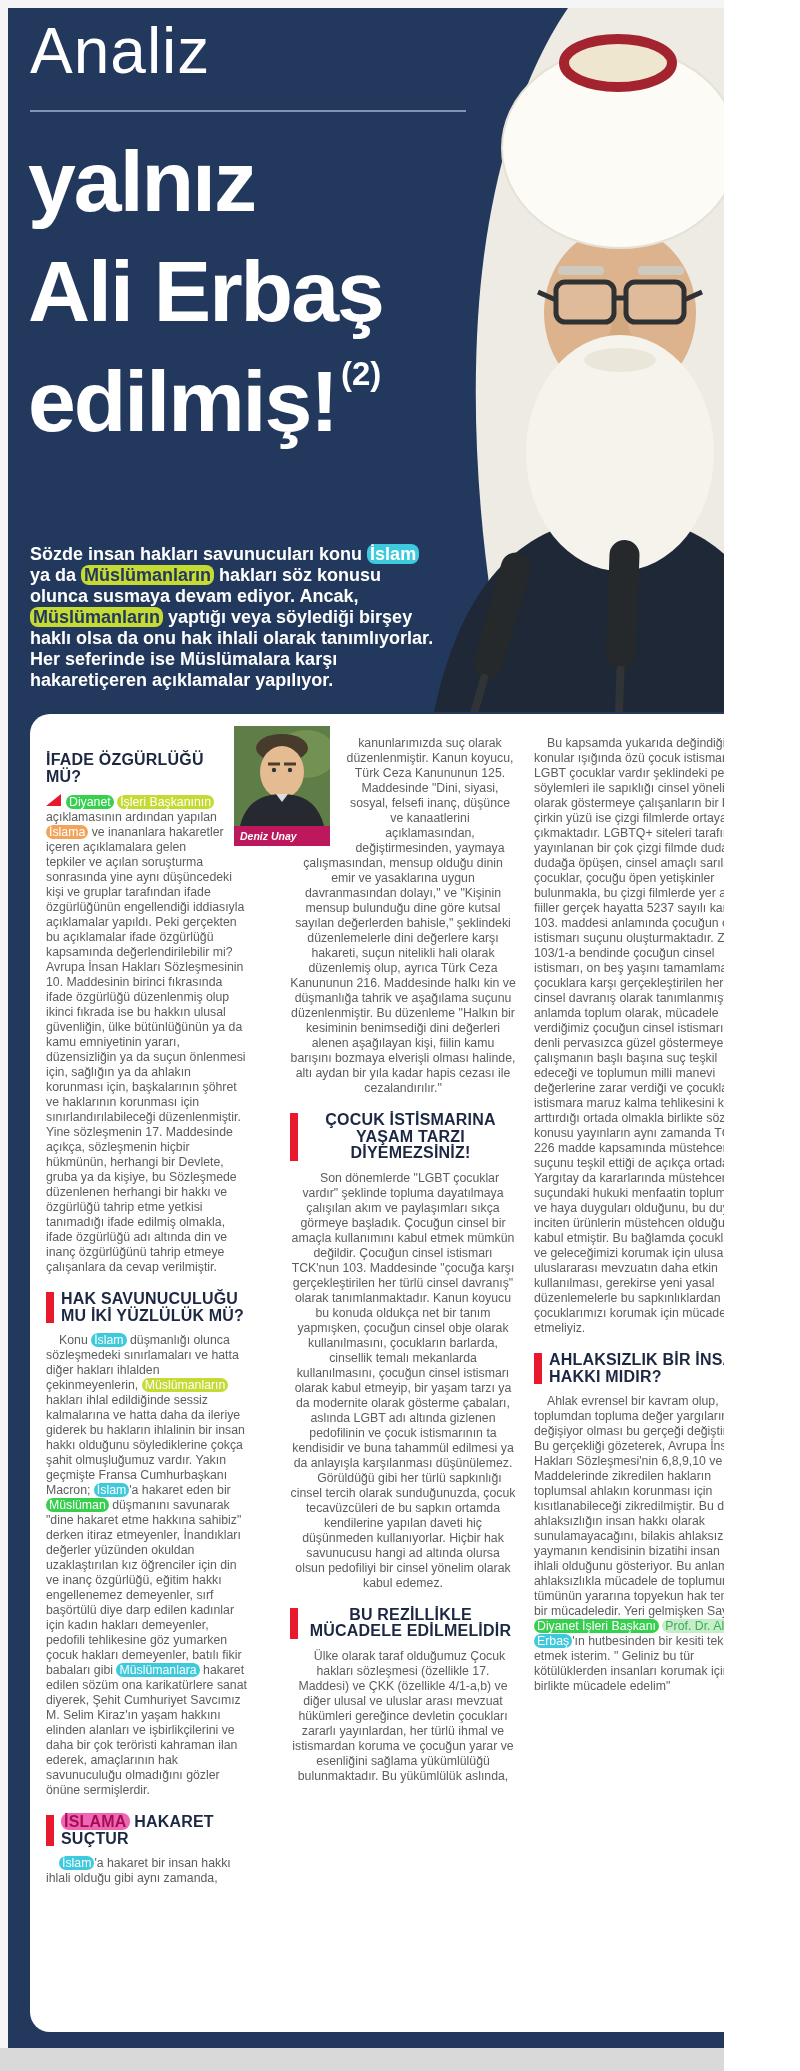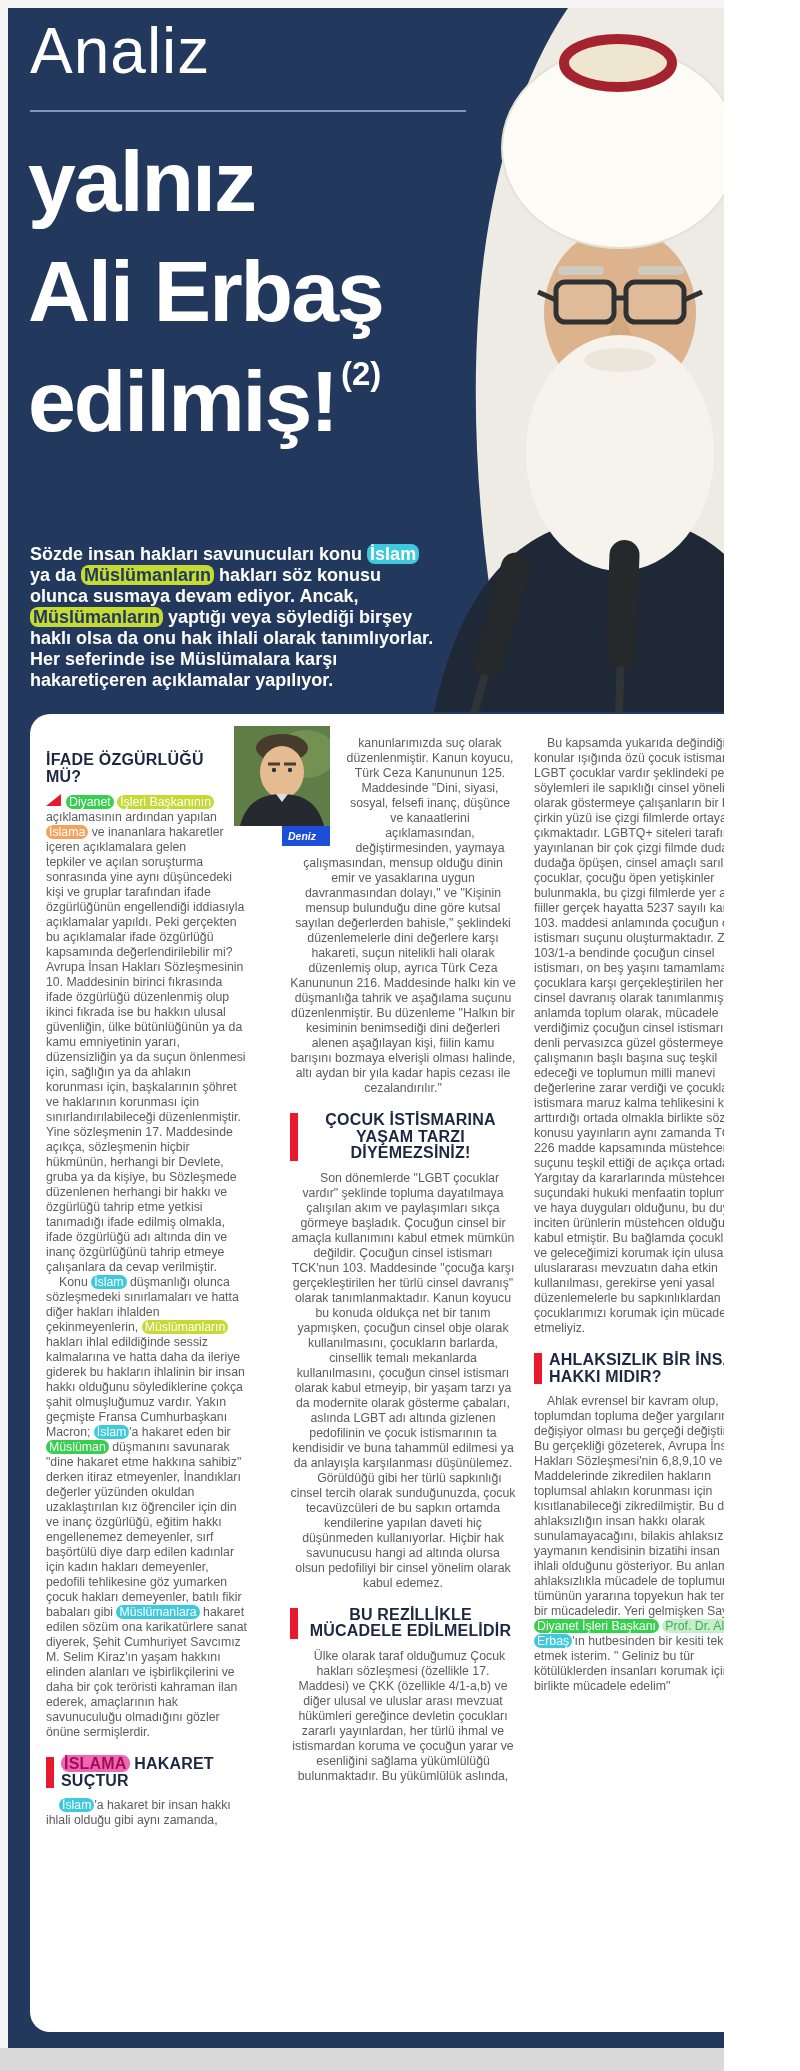--- a/index.html
+++ b/index.html
@@ -27,22 +27,22 @@
   .sec-head{position:relative;margin:16px 0 9px 0;font-size:16px;line-height:16.5px;font-weight:700;
             color:#1c2742;letter-spacing:.2px;}
   .sec-head.bar{padding-left:15px;}
   .sec-head:first-child{margin-top:0;}
   .redbar{position:absolute;left:0;top:1px;bottom:1px;width:8px;background:#e8192c;}
   .flag{display:inline-block;width:0;height:0;border-bottom:12px solid #e8192c;
         border-left:15px solid transparent;margin-right:5px;}
   .hl{padding:0 3px;border-radius:8px;}
   .author{position:absolute;left:204px;top:12px;width:96px;}
   .author svg{display:block;}
-  .author-caption{height:20px;background:#1d4ed8;color:#fff;font-size:10.5px;font-style:italic;
-                  font-weight:700;line-height:20px;padding-left:6px;margin-left:48px;}
+  .author-caption{height:20px;background:#be185d;color:#fff;font-size:10.5px;font-style:italic;
+                  font-weight:700;line-height:20px;padding-left:6px;}
   .spacer-r{float:right;width:26px;height:114px;}
   .spacer-l{float:left;width:54px;height:114px;}
   .bottom-strip{position:absolute;left:0;top:2048px;width:800px;height:23px;background:#d9d9d9;}
 </style>
 </head>
 <body>
 
 <div class="page">
 
   <div class="hero">
@@ -90,20 +90,21 @@
     </h1>
 
     <p class="lede"><span>Sözde insan hakları savunucuları konu </span><span class="hl" style="background: rgb(63, 201, 220); color: rgb(255, 255, 255);">İslam</span><span> ya da </span><span class="hl" style="background: rgb(198, 218, 52); color: rgb(34, 57, 93);">Müslümanların</span><span> hakları söz konusu olunca susmaya devam ediyor. Ancak, </span><span class="hl" style="background: rgb(198, 218, 52); color: rgb(34, 57, 93);">Müslümanların</span><span> yaptığı veya söylediği birşey haklı olsa da onu hak ihlali olarak tanımlıyorlar. Her seferinde ise Müslümalara karşı hakaretiçeren açıklamalar yapılıyor.</span></p>
   </div>
 
   <div class="card">
     <div class="col col1">
       <div class="spacer-r"></div>
     <div class="sec-head"><span>İFADE ÖZGÜRLÜĞÜ MÜ?</span></div>
         <p class="para"><span class="flag"></span><span class="hl" style="background: rgb(55, 207, 78); color: rgb(255, 255, 255);">Diyanet</span><span> </span><span class="hl" style="background: rgb(198, 218, 52); color: rgb(255, 255, 255);">İşleri Başkanının</span><span> açıklamasının ardından yapılan </span><span class="hl" style="background: rgb(242, 164, 92); color: rgb(255, 255, 255);">İslama</span><span> ve inananlara hakaretler içeren açıklamalara gelen tepkiler ve açılan soruşturma sonrasında yine aynı düşüncedeki kişi ve gruplar tarafından ifade özgürlüğünün engellendiği iddiasıyla açıklamalar yapıldı. Peki gerçekten bu açıklamalar ifade özgürlüğü kapsamında değerlendirilebilir mi? Avrupa İnsan Hakları Sözleşmesinin 10. Maddesinin birinci fıkrasında ifade özgürlüğü düzenlenmiş olup ikinci fıkrada ise bu hakkın ulusal güvenliğin, ülke bütünlüğünün ya da kamu emniyetinin yararı, düzensizliğin ya da suçun önlenmesi için, sağlığın ya da ahlakın korunması için, başkalarının şöhret ve haklarının korunması için sınırlandırılabileceği düzenlenmiştir. Yine sözleşmenin 17. Maddesinde açıkça, sözleşmenin hiçbir hükmünün, herhangi bir Devlete, gruba ya da kişiye, bu Sözleşmede düzenlenen herhangi bir hakkı ve özgürlüğü tahrip etme yetkisi tanımadığı ifade edilmiş olmakla, ifade özgürlüğü adı altında din ve inanç özgürlüğünü tahrip etmeye çalışanlara da cevap verilmiştir.</span></p>
+        <div class="sec-head bar"><span class="redbar"></span><span>HAK SAVUNUCULUĞU MU İKİ YÜZLÜLÜK MÜ?</span></div>
         <p class="para indent"><span>Konu </span><span class="hl" style="background: rgb(63, 201, 220); color: rgb(255, 255, 255);">İslam</span><span> düşmanlığı olunca sözleşmedeki sınırlamaları ve hatta diğer hakları ihlalden çekinmeyenlerin, </span><span class="hl" style="background: rgb(198, 218, 52); color: rgb(255, 255, 255);">Müslümanların</span><span> hakları ihlal edildiğinde sessiz kalmalarına ve hatta daha da ileriye giderek bu hakların ihlalinin bir insan hakkı olduğunu söylediklerine çokça şahit olmuşluğumuz vardır. Yakın geçmişte Fransa Cumhurbaşkanı Macron; </span><span class="hl" style="background: rgb(63, 201, 220); color: rgb(255, 255, 255);">İslam</span><span>'a hakaret eden bir </span><span class="hl" style="background: rgb(55, 207, 78); color: rgb(255, 255, 255);">Müslüman</span><span> düşmanını savunarak "dine hakaret etme hakkına sahibiz" derken itiraz etmeyenler, İnandıkları değerler yüzünden okuldan uzaklaştırılan kız öğrenciler için din ve inanç özgürlüğü, eğitim hakkı engellenemez demeyenler, sırf başörtülü diye darp edilen kadınlar için kadın hakları demeyenler, pedofili tehlikesine göz yumarken çocuk hakları demeyenler, batılı fikir babaları gibi </span><span class="hl" style="background: rgb(63, 201, 220); color: rgb(255, 255, 255);">Müslümanlara</span><span> hakaret edilen sözüm ona karikatürlere sanat diyerek, Şehit Cumhuriyet Savcımız M. Selim Kiraz'ın yaşam hakkını elinden alanları ve işbirlikçilerini ve daha bir çok teröristi kahraman ilan ederek, amaçlarının hak savunuculuğu olmadığını gözler önüne sermişlerdir.</span></p>
         <div class="sec-head bar"><span class="redbar"></span><span class="hl" style="background: rgb(238, 102, 180); color: rgb(165, 13, 83);">İSLAMA</span><span> HAKARET SUÇTUR</span></div>
         <p class="para indent"><span class="hl" style="background: rgb(63, 201, 220); color: rgb(255, 255, 255);">İslam</span><span>'a hakaret bir insan hakkı ihlali olduğu gibi aynı zamanda,</span></p>
       </div>
     <div class="col col2">
       <div class="spacer-l"></div>
     <p class="para"><span>kanunlarımızda suç olarak düzenlenmiştir. Kanun koyucu, Türk Ceza Kanununun 125. Maddesinde "Dini, siyasi, sosyal, felsefi inanç, düşünce ve kanaatlerini açıklamasından, değiştirmesinden, yaymaya çalışmasından, mensup olduğu dinin emir ve yasaklarına uygun davranmasından dolayı," ve "Kişinin mensup bulunduğu dine göre kutsal sayılan değerlerden bahisle," şeklindeki düzenlemelerle dini değerlere karşı hakareti, suçun nitelikli hali olarak düzenlemiş olup, ayrıca Türk Ceza Kanununun 216. Maddesinde halkı kin ve düşmanlığa tahrik ve aşağılama suçunu düzenlenmiştir. Bu düzenleme "Halkın bir kesiminin benimsediği dini değerleri alenen aşağılayan kişi, fiilin kamu barışını bozmaya elverişli olması halinde, altı aydan bir yıla kadar hapis cezası ile cezalandırılır."</span></p>
         <div class="sec-head bar"><span class="redbar"></span><span>ÇOCUK İSTİSMARINA YAŞAM TARZI DİYEMEZSİNİZ!</span></div>
         <p class="para indent"><span>Son dönemlerde "LGBT çocuklar vardır" şeklinde topluma dayatılmaya çalışılan akım ve paylaşımları sıkça görmeye başladık. Çocuğun cinsel bir amaçla kullanımını kabul etmek mümkün değildir. Çocuğun cinsel istismarı TCK'nun 103. Maddesinde "çocuğa karşı gerçekleştirilen her türlü cinsel davranış" olarak tanımlanmaktadır. Kanun koyucu bu konuda oldukça net bir tanım yapmışken, çocuğun cinsel obje olarak kullanılmasını, çocukların barlarda, cinsellik temalı mekanlarda kullanılmasını, çocuğun cinsel istismarı olarak kabul etmeyip, bir yaşam tarzı ya da modernite olarak gösterme çabaları, aslında LGBT adı altında gizlenen pedofilinin ve çocuk istismarının ta kendisidir ve buna tahammül edilmesi ya da anlayışla karşılanması düşünülemez.</span></p>
         <p class="para indent"><span>Görüldüğü gibi her türlü sapkınlığı cinsel tercih olarak sunduğunuzda, çocuk tecavüzcüleri de bu sapkın ortamda kendilerine yapılan daveti hiç düşünmeden kullanıyorlar. Hiçbir hak savunucusu hangi ad altında olursa olsun pedofiliyi bir cinsel yönelim olarak kabul edemez.</span></p>

